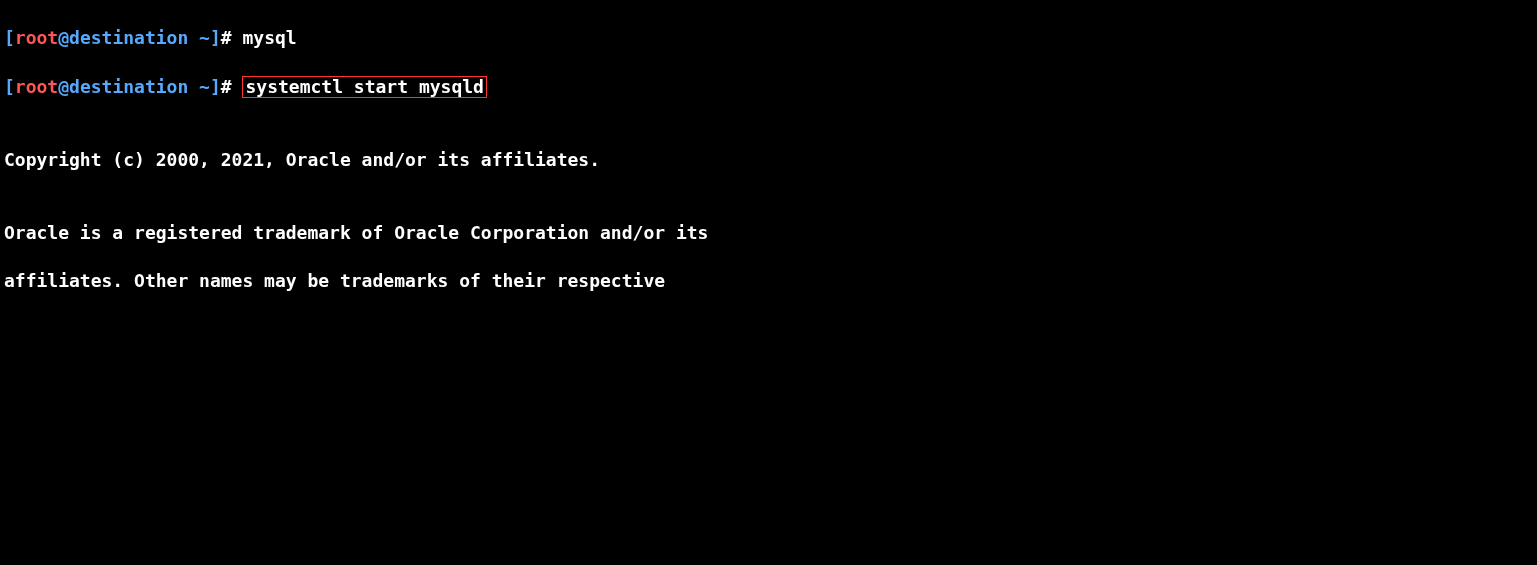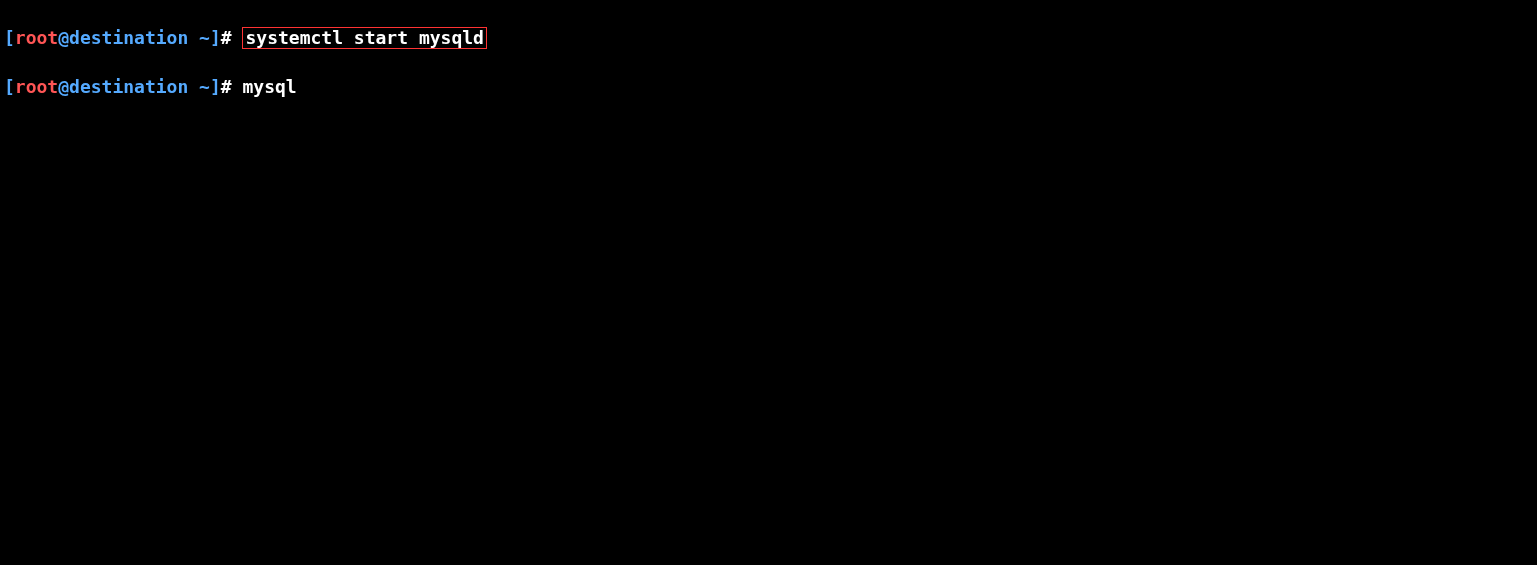--- a/index.html
+++ b/index.html
@@ -29,24 +29,27 @@
     padding: 0 2px;
     display: inline-block;
     line-height: 1.1;
   }
   .line { display: block; }
 </style>
 </head>
 <body>
 
 <div class="terminal">
+<span class="line"><span class="prompt-open">[</span><span class="prompt-user">root</span><span class="prompt-at">@</span><span class="prompt-host">destination</span><span> </span><span class="prompt-tilde">~</span><span class="prompt-close">]</span><span class="prompt-hash">#</span> <span>mysql</span></span>
 <span class="line"><span class="prompt-open">[</span><span class="prompt-user">root</span><span class="prompt-at">@</span><span class="prompt-host">destination</span><span> </span><span class="prompt-tilde">~</span><span class="prompt-close">]</span><span class="prompt-hash">#</span> <span class="boxed">systemctl start mysqld</span></span>
-<span class="line"><span class="prompt-open">[</span><span class="prompt-user">root</span><span class="prompt-at">@</span><span class="prompt-host">destination</span><span> </span><span class="prompt-tilde">~</span><span class="prompt-close">]</span><span class="prompt-hash">#</span> <span>mysql</span></span>
 <span class="line"></span>
+<span class="line">Copyright (c) 2000, 2021, Oracle and/or its affiliates.</span>
 <span class="line"></span>
+<span class="line">Oracle is a registered trademark of Oracle Corporation and/or its</span>
+<span class="line">affiliates. Other names may be trademarks of their respective</span>
 <span class="line"></span>
 <span class="line"></span>
 
 
 
 <span class="line"></span>
 
 
 
 

